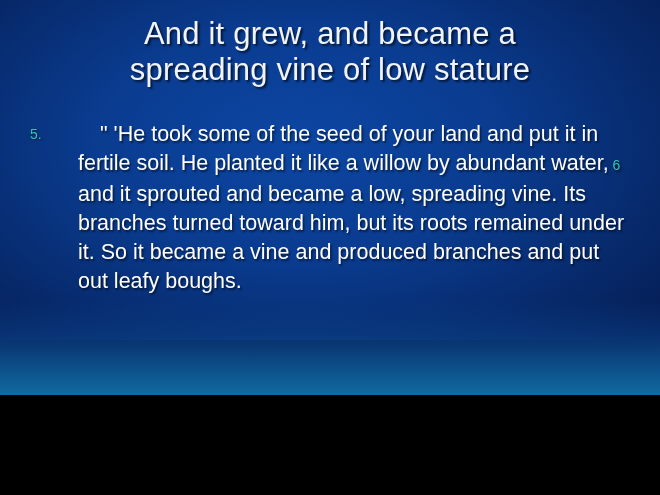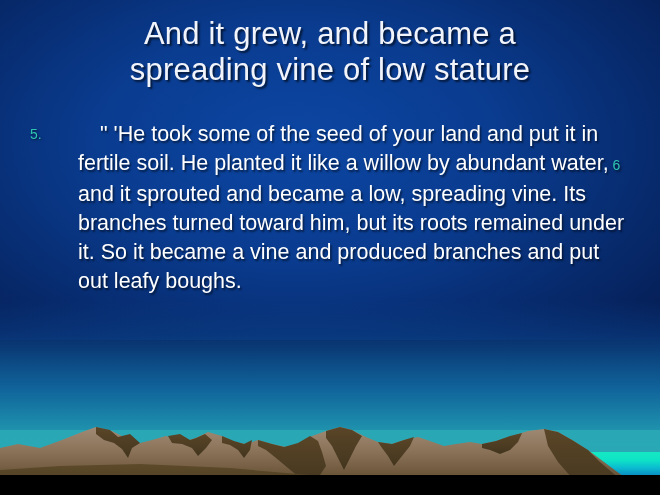--- a/index.html
+++ b/index.html
@@ -3,21 +3,21 @@
 <meta charset="utf-8">
 <style>
   html, body {
     margin: 0;
     padding: 0;
     background: #000;
   }
   .slide {
     position: relative;
     width: 660px;
-    height: 475px;
+    height: 395px;
     overflow: hidden;
     font-family: "Liberation Sans", sans-serif;
     background: #06194a;
   }
   
   .sky-deep {
     position: absolute;
     left: 0; top: 0; right: 0; height: 340px;
     background:
       radial-gradient(ellipse 520px 300px at 45% 42%,

